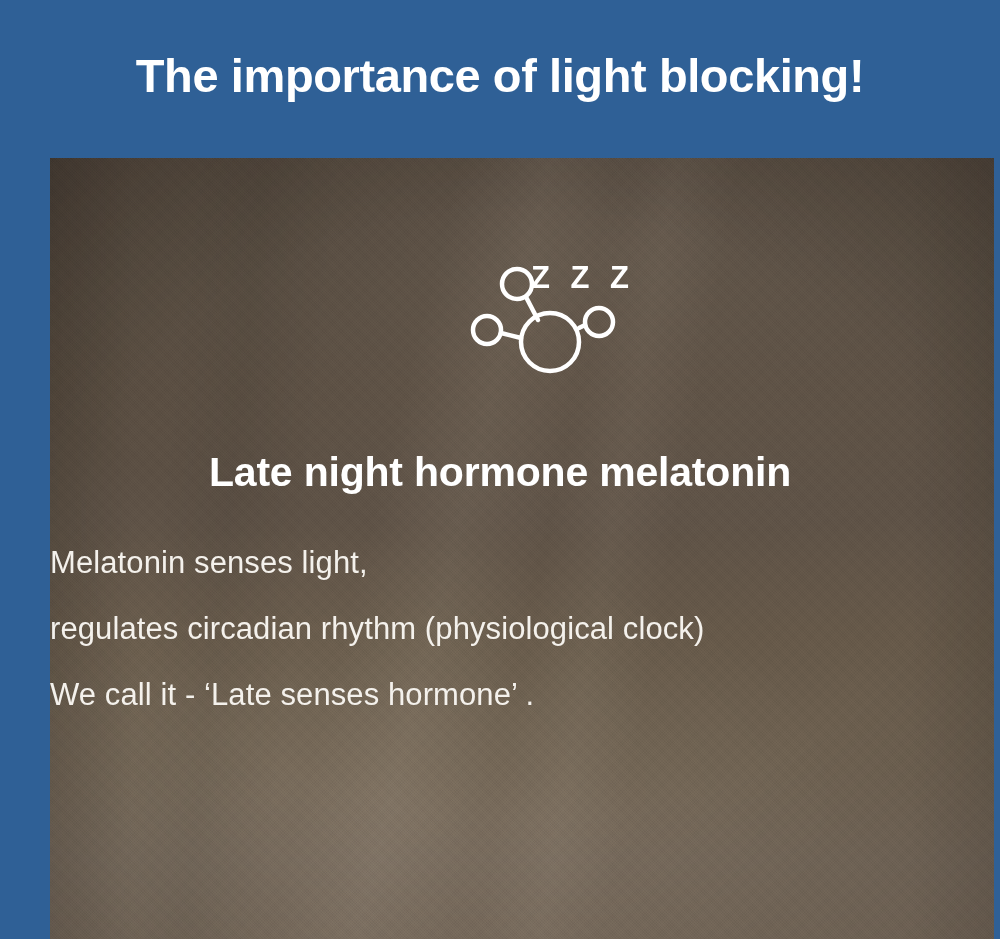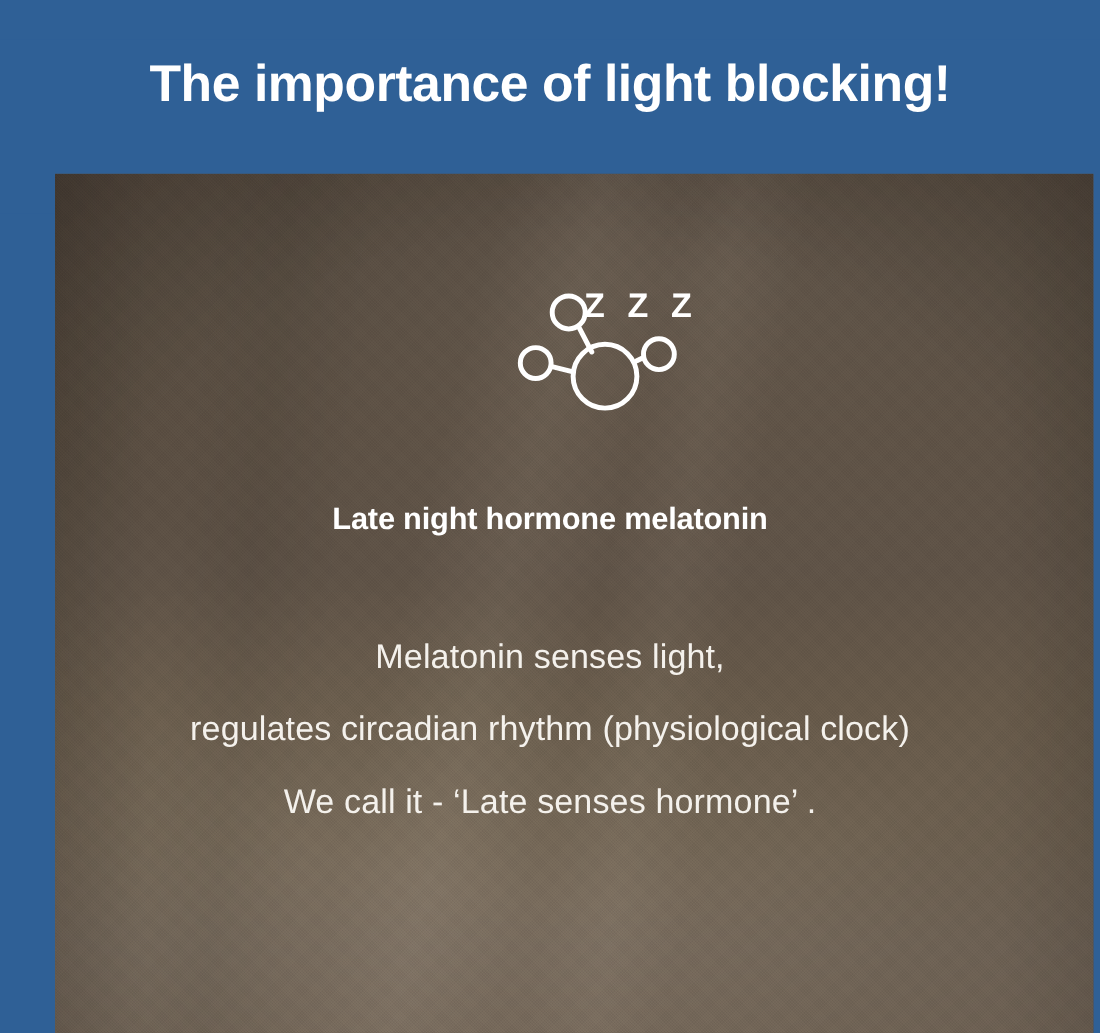--- a/index.html
+++ b/index.html
@@ -118,33 +118,33 @@
     height: 130px;
   }
 
   #panel-heading {
     position: absolute;
     left: 0;
     top: 288px;
     width: 900px;
     text-align: center;
     color: #ffffff;
-    font-size: 28px;
+    font-size: 41px;
     font-weight: bold;
     letter-spacing: -0.2px;
     line-height: 52px;
     white-space: nowrap;
   }
 
   #panel-body {
     position: absolute;
     left: 0;
-    top: 406px;
+    top: 372px;
     width: 900px;
-    text-align: center;
+    text-align: left;
     color: #f4f1ec;
     font-size: 31px;
     font-weight: normal;
     line-height: 66px;
     letter-spacing: 0.1px;
   }
   #panel-body .body-line {
     display: block;
     white-space: nowrap;
   }

